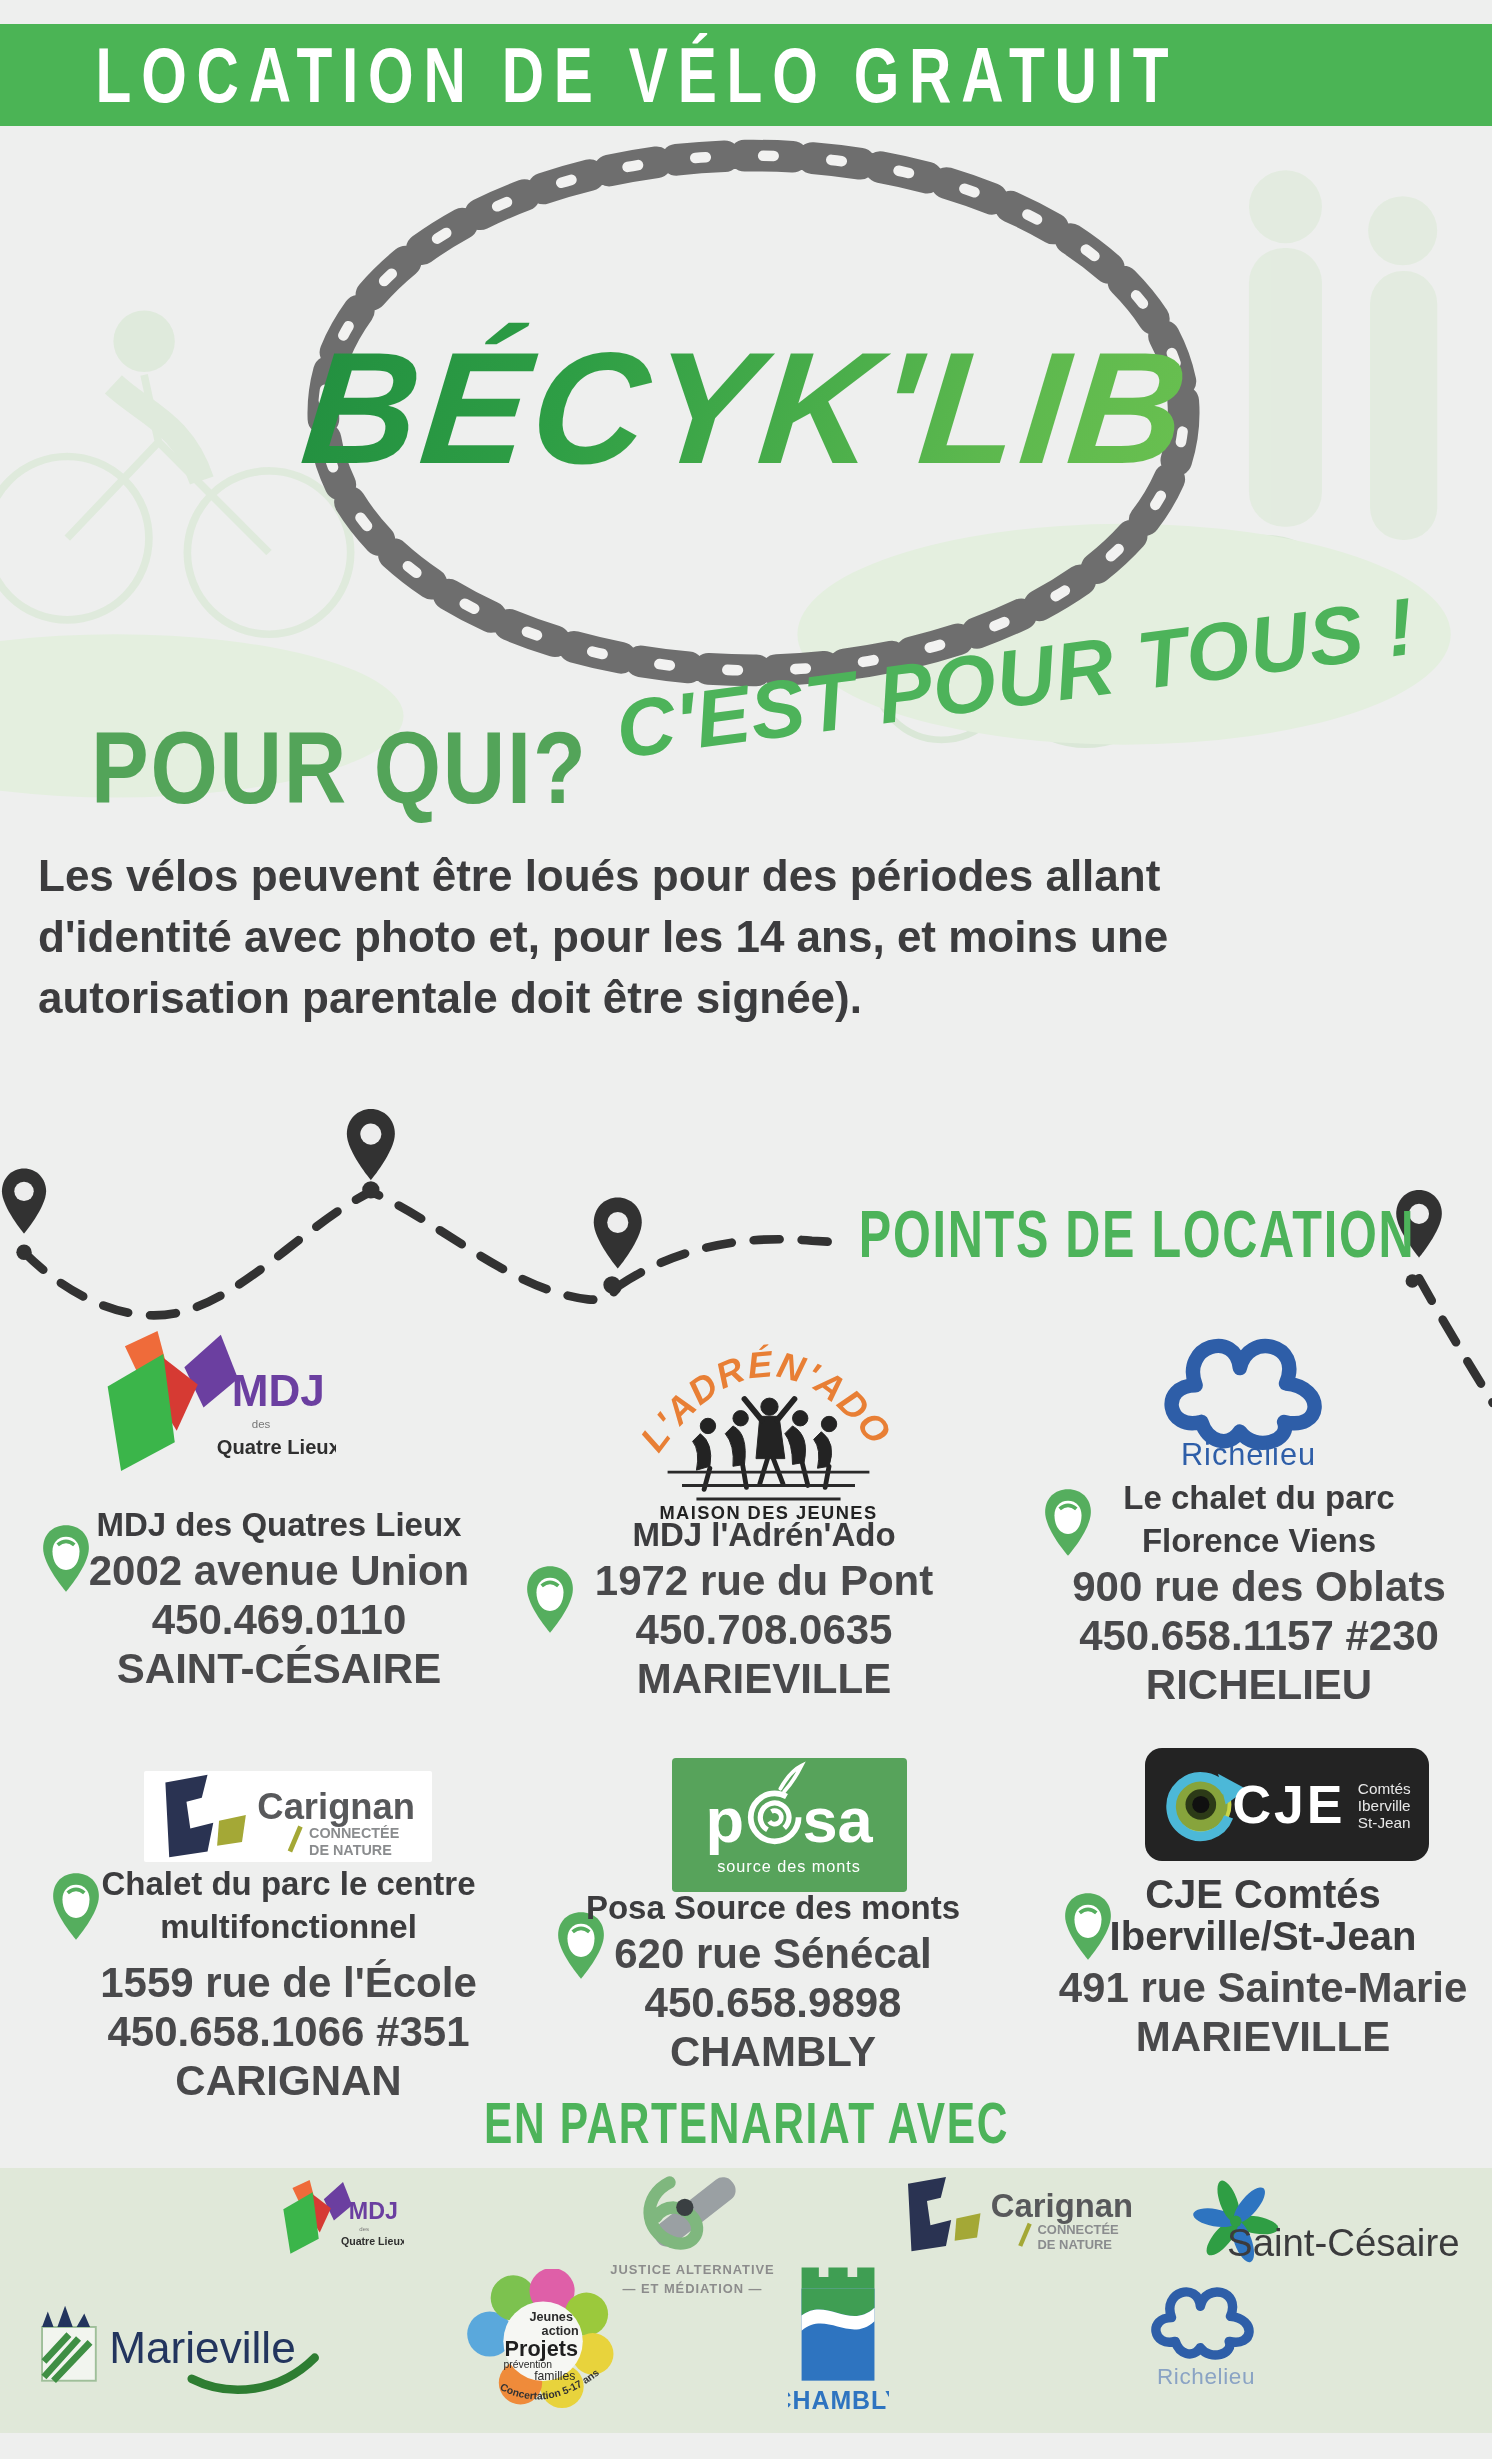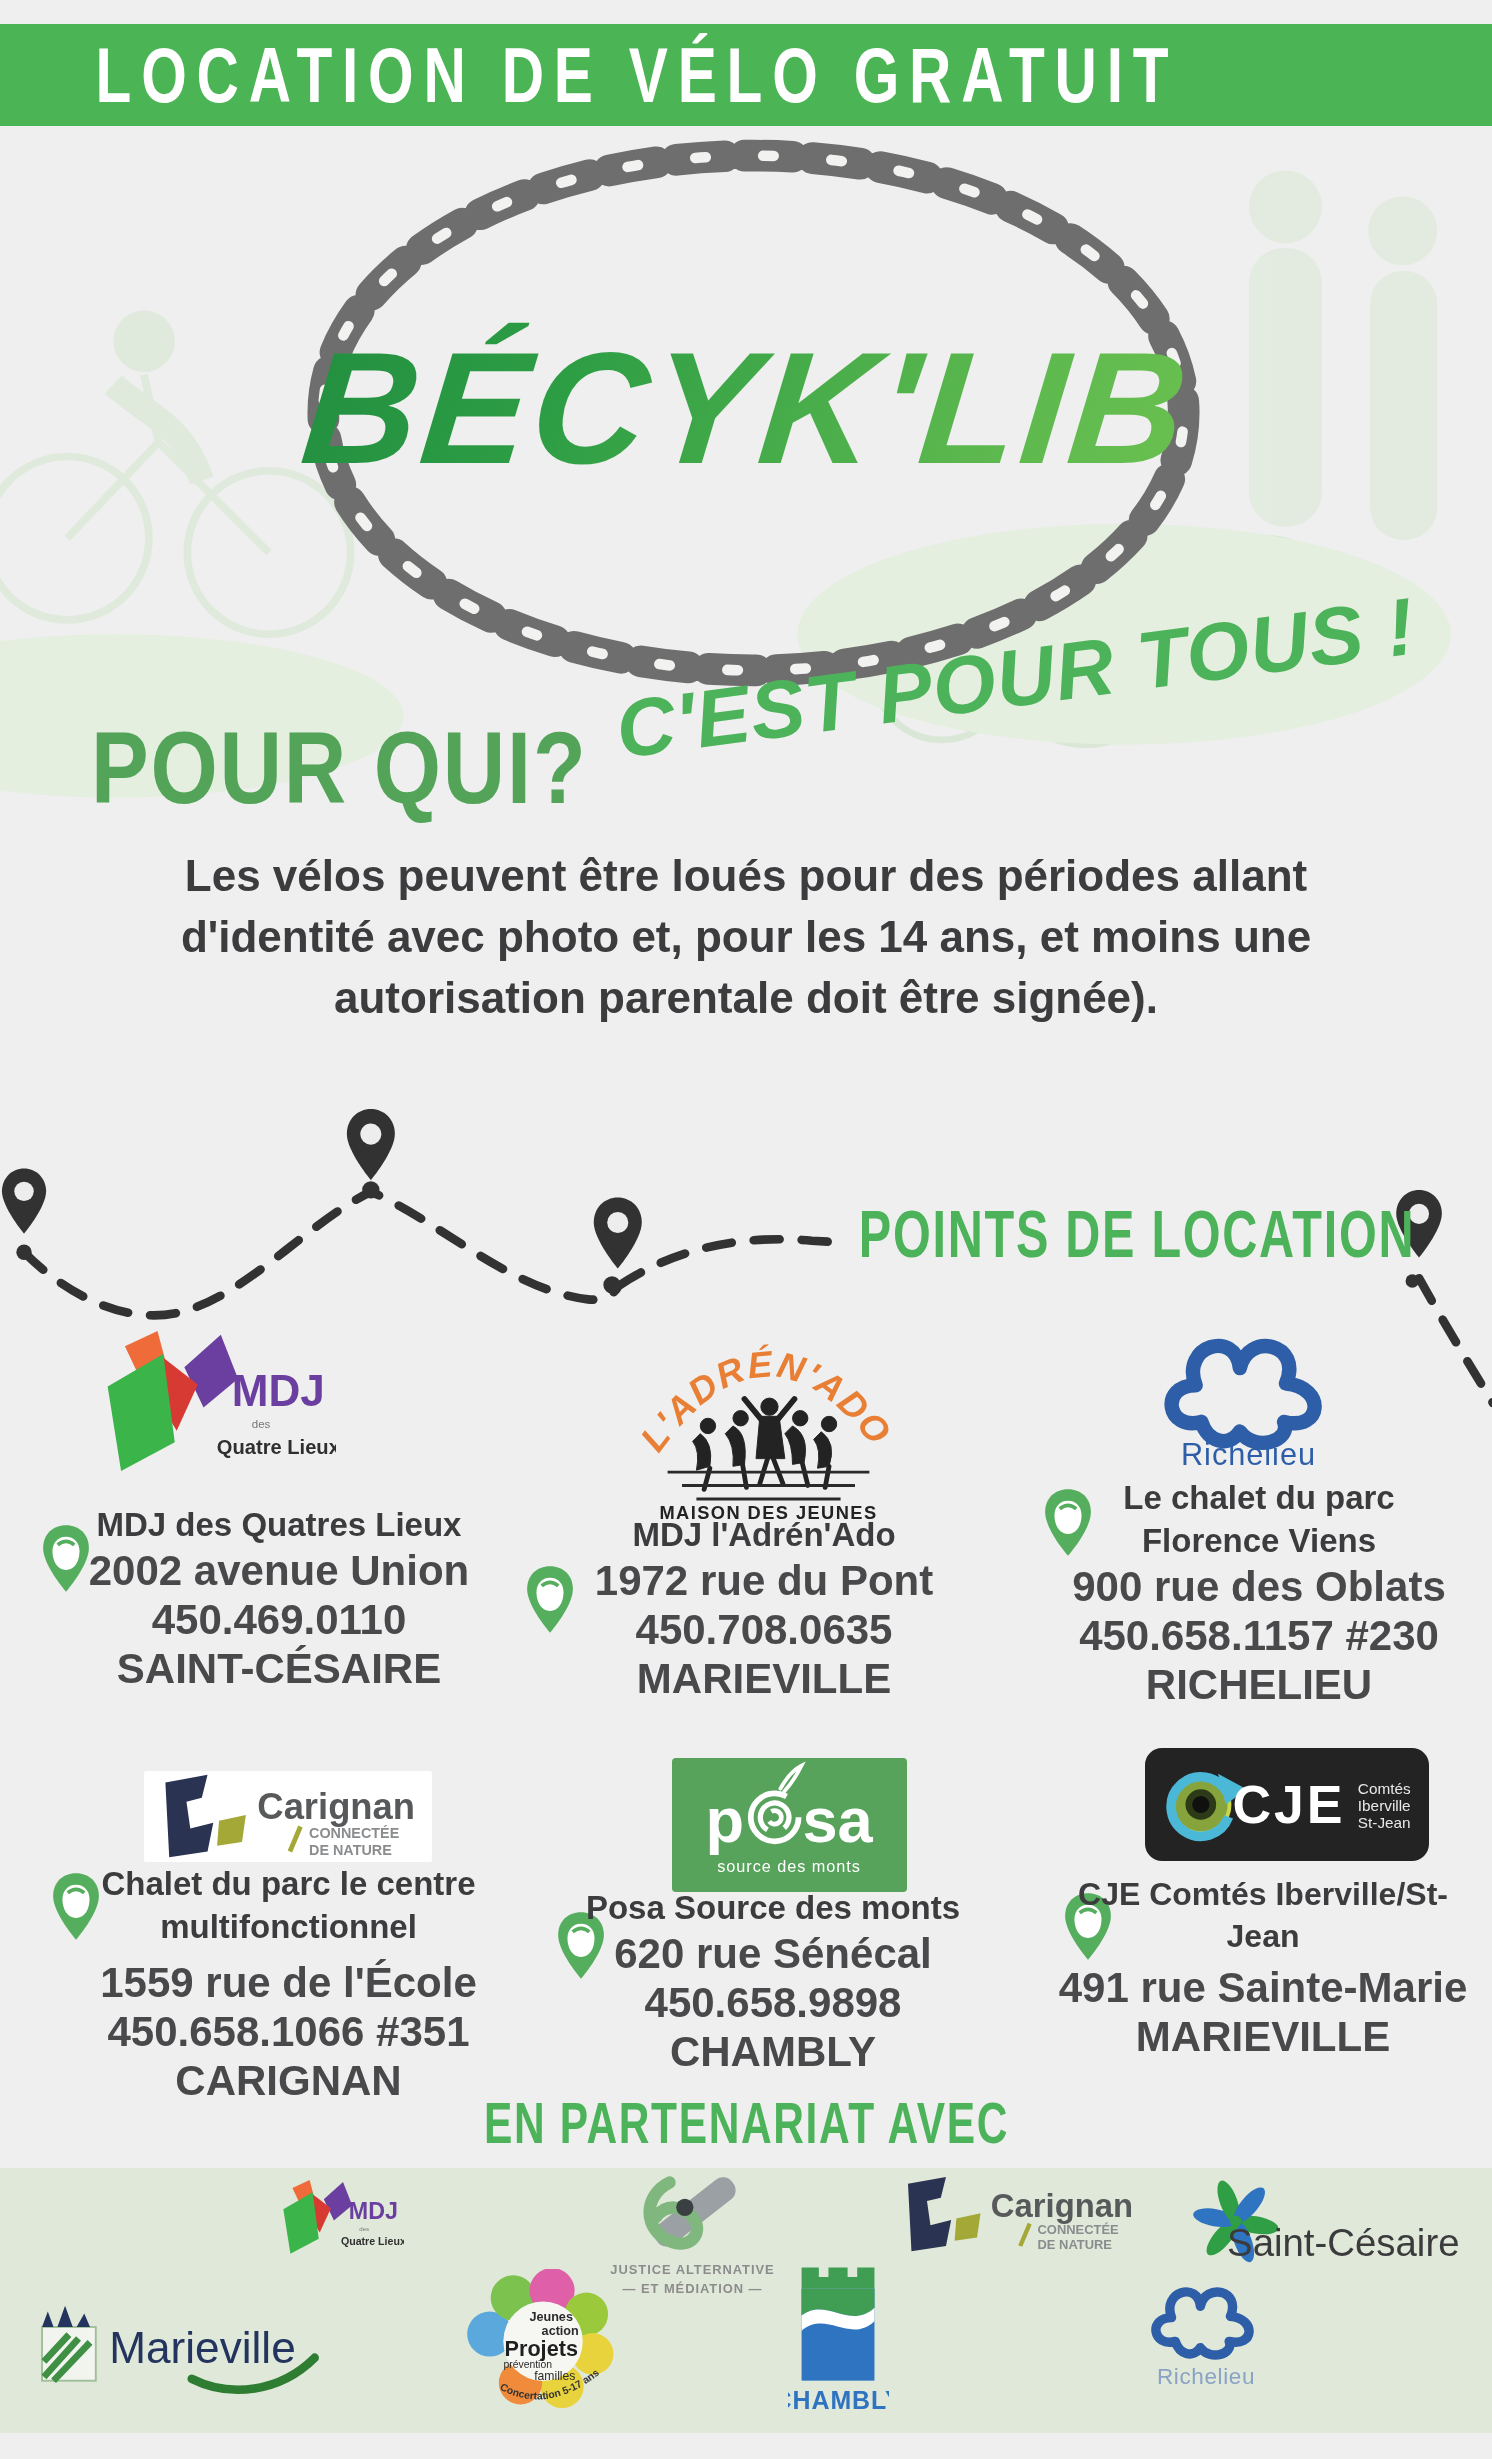--- a/index.html
+++ b/index.html
@@ -13,26 +13,26 @@
   *{box-sizing:border-box}
   body{margin:0;background:#dcdcdc;font-family:"Liberation Sans",sans-serif}
   .page{position:relative;width:1493px;height:2459px;margin:0 auto;background:var(--page-bg);overflow:hidden}
   .deco{position:absolute;pointer-events:none}
   .banner{position:absolute;left:0;top:24px;width:1493px;height:102px;background:var(--banner-green);display:flex;align-items:center;justify-content:flex-start}
   .banner-title{color:#fff;font-weight:700;font-size:69px;letter-spacing:11.5px;white-space:nowrap;transform:scale(.85,1.14)}
   .chain-svg{position:absolute;left:307px;top:139px;width:893px;height:548px}
   .logo-title{position:absolute;left:0;top:317px;width:1493px;text-align:center;font-size:159px;font-weight:700;font-style:italic;letter-spacing:3.8px;line-height:183px;white-space:nowrap;transform:skewX(-6deg);background:linear-gradient(105deg,#157f3a 0%,#2e9e45 38%,#5cb84e 66%,#7ccb52 100%);-webkit-background-clip:text;background-clip:text;color:transparent;-webkit-text-fill-color:transparent}
   .h-left{position:absolute;left:91px;top:711px;font-size:92px;font-weight:700;color:var(--heading-green-dark);letter-spacing:1.9px;transform:scale(.94,1.1);transform-origin:left top;white-space:nowrap}
   .h-right{position:absolute;left:623px;top:684px;width:826px;font-size:81px;font-weight:700;font-style:italic;color:var(--heading-green);transform:rotate(-7.5deg);transform-origin:left bottom;white-space:nowrap;letter-spacing:1px}
-  .para{position:absolute;left:38px;top:845px;width:1416px;text-align:center;font-size:44px;line-height:61px;font-weight:700;color:var(--text-dark)}
+  .para{position:absolute;left:38px;top:845px;width:1416px;font-size:44px;line-height:61px;font-weight:700;color:var(--text-dark)}
   .route-svg{position:absolute;left:0;top:1086px;width:1493px;height:346px}
   .points-heading{position:absolute;left:831px;top:1203px;width:557px;text-align:center;font-size:54px;font-weight:700;color:var(--heading-green);letter-spacing:1.9px;white-space:nowrap;transform:scale(.9,1.22)}
   .card{position:absolute;text-align:center}
   .cname{font-size:33px;line-height:43px;font-weight:700;color:var(--text-dark)}
-  .cname-sm{font-size:32px;line-height:42px;font-weight:700;color:var(--text-dark)}
+  .cname-sm{font-size:40px;line-height:42px;font-weight:700;color:var(--text-dark)}
   .cline{font-size:42px;line-height:49px;font-weight:700;color:var(--detail-dark)}
   .gpin{position:absolute;width:52px;height:71px}
   .logo-box{position:absolute}
   .white-box{background:#fff;border-radius:1.9px}
   .green-box{background:var(--posa-green);border-radius:3.8px}
   .black-box{background:#232323;border-radius:17px}
   .partners-heading{position:absolute;left:0;top:2094px;width:1493px;text-align:center;font-size:50px;font-weight:700;color:var(--heading-green);letter-spacing:1.9px;transform:scale(.85,1.15)}
   .band{position:absolute;left:0;top:2168px;width:1493px;height:265px;background:var(--band-green)}
   svg text{font-family:"Liberation Sans",sans-serif}
 </style>

